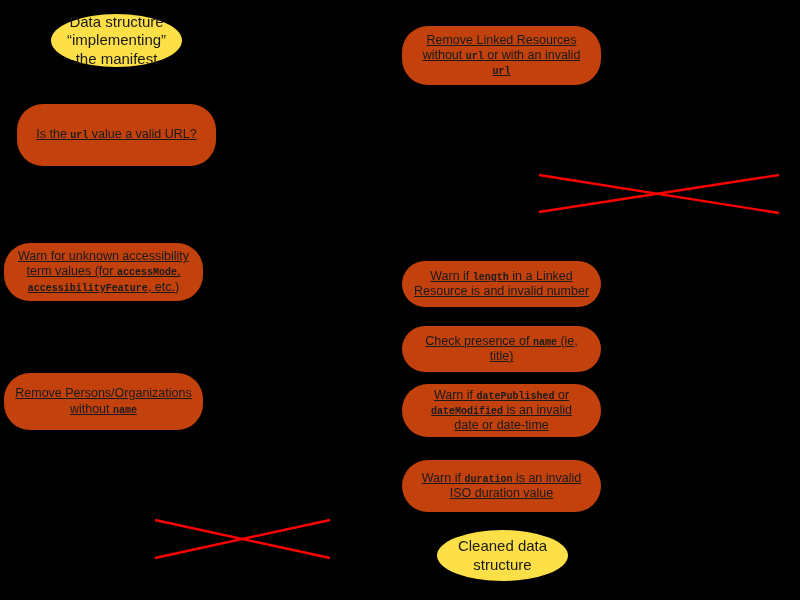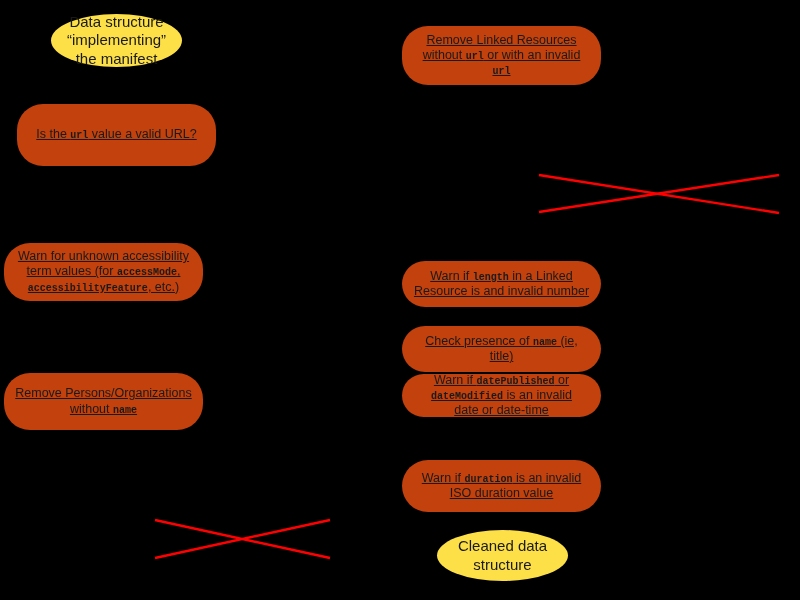--- a/index.html
+++ b/index.html
@@ -105,21 +105,21 @@
       <span>Resource is and invalid number</span>
     </span>
   </div>
 
   <div class="node process" style="left:402px; top:326px; width:199px; height:46px;justify-content:center;">
     <span class="txt">
       <span>Check presence of </span><span class="mono">name</span><span> (ie, title)</span><br>
     </span>
   </div>
 
-  <div class="node process" style="left:402px; top:374px; width:199px; height:43px;">
+  <div class="node process" style="left:402px; top:384px; width:199px; height:53px;">
     <span class="txt">
       <span>Warn if </span><span class="mono">datePublished</span><span> or</span><br>
       <span class="mono">dateModified</span><span> is an invalid</span><br>
       <span>date or date-time</span>
     </span>
   </div>
 
   <div class="node process" style="left:402px; top:460px; width:199px; height:52px;">
     <span class="txt">
       <span>Warn if </span><span class="mono">duration</span><span> is an invalid</span><br>

